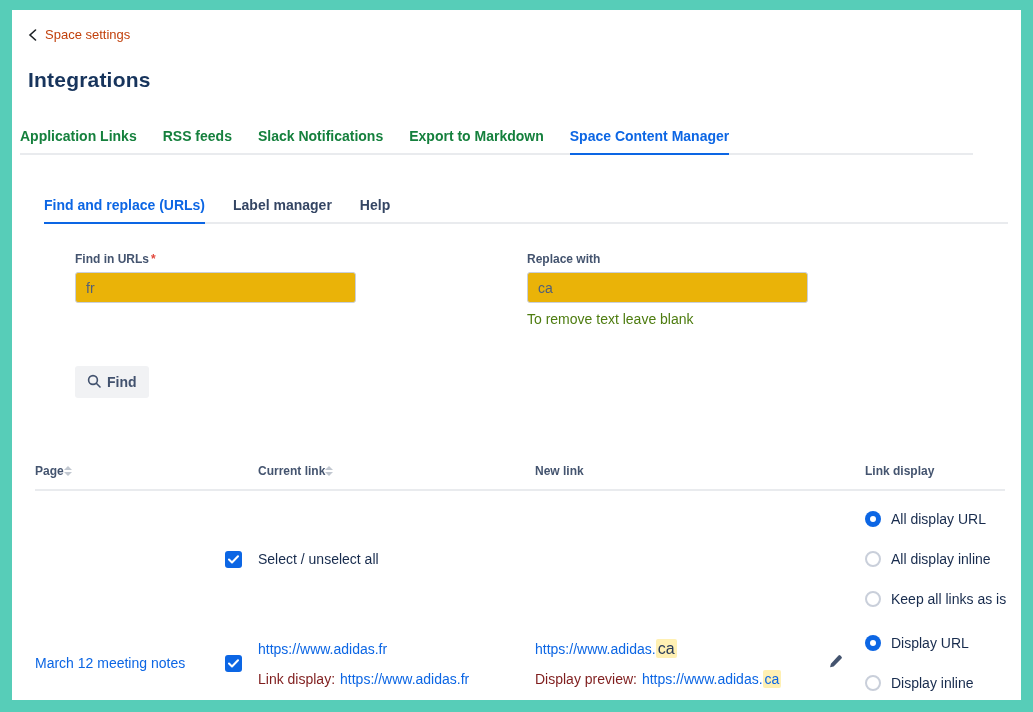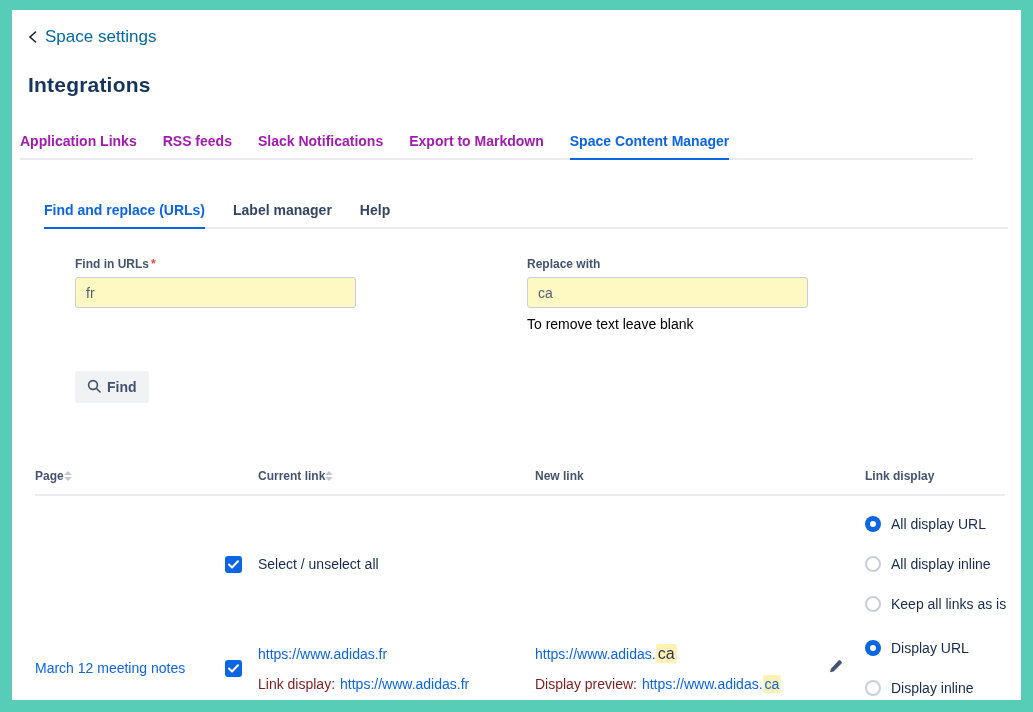--- a/index.html
+++ b/index.html
@@ -7,46 +7,46 @@
   body {
     width:1033px; height:712px;
     background:#57CDB8;
     padding:10px 12px 12px 12px;
     font-family:"Liberation Sans","DejaVu Sans",sans-serif;
     color:#172B4D;
   }
   .card { background:#fff; width:100%; height:690px; position:relative; overflow:hidden; }
 
   
-  .back { display:flex; align-items:center; gap:8px; margin:17px 16px 0 16px; font-size:17px; color:#0369a1; cursor:pointer; width:max-content; }
+  .back { display:flex; align-items:center; gap:8px; margin:17px 16px 0 16px; font-size:13px; color:#c2410c; cursor:pointer; width:max-content; }
   .back svg { display:block; }
 
   h1.title { margin:26px 0 0 16px; font-size:21px; line-height:24px; font-weight:700; color:#1d3557; letter-spacing:.2px; color:#17345c; }
 
   
   .tabs { display:flex; gap:26px; margin:32px 48px 0 8px; border-bottom:2px solid #E9EBEE; }
-  .tab { font-size:14px; font-weight:600; color:#a21caf; padding:4px 0 9px 0; cursor:pointer; white-space:nowrap; }
+  .tab { font-size:14px; font-weight:600; color:#15803d; padding:4px 0 9px 0; cursor:pointer; white-space:nowrap; }
   .tab.active { color:#0C66E4; border-bottom:2px solid #0C66E4; margin-bottom:-2px; }
 
   
   .subtabs { display:flex; gap:28px; margin:38px 13px 0 32px; border-bottom:2px solid #E9EBEE; }
   .subtab { font-size:14px; font-weight:600; color:#344563; padding:4px 0 9px 0; cursor:pointer; white-space:nowrap; }
   .subtab.active { color:#0C66E4; border-bottom:2px solid #0C66E4; margin-bottom:-2px; }
 
   
   .form-row { display:flex; margin:28px 0 0 63px; }
   .field { width:452px; }
   .flabel { font-size:12px; font-weight:700; color:#44546F; margin-bottom:6px; }
   .req { color:#E2483D; margin-left:2px; }
   .tinput {
     width:281px; height:31px; border:1px solid #C9CFDA; border-radius:3px;
     font-size:14px; color:#505F79; padding:0 10px; outline:none;
-    font-family:"Liberation Sans","DejaVu Sans",sans-serif; background:#fef9c3;
-  }
-  .hint { font-size:14px; color:#000000; margin-top:8px; }
+    font-family:"Liberation Sans","DejaVu Sans",sans-serif; background:#eab308;
+  }
+  .hint { font-size:14px; color:#4d7c0f; margin-top:8px; }
 
   .btn-find {
     display:inline-flex; align-items:center; gap:6px;
     margin:39px 0 0 63px; height:32px; padding:0 12px;
     background:#F1F2F4; border:none; border-radius:3px;
     font-size:14px; font-weight:600; color:#42526E; cursor:pointer;
     font-family:"Liberation Sans","DejaVu Sans",sans-serif;
     text-align:center;
   }
 

